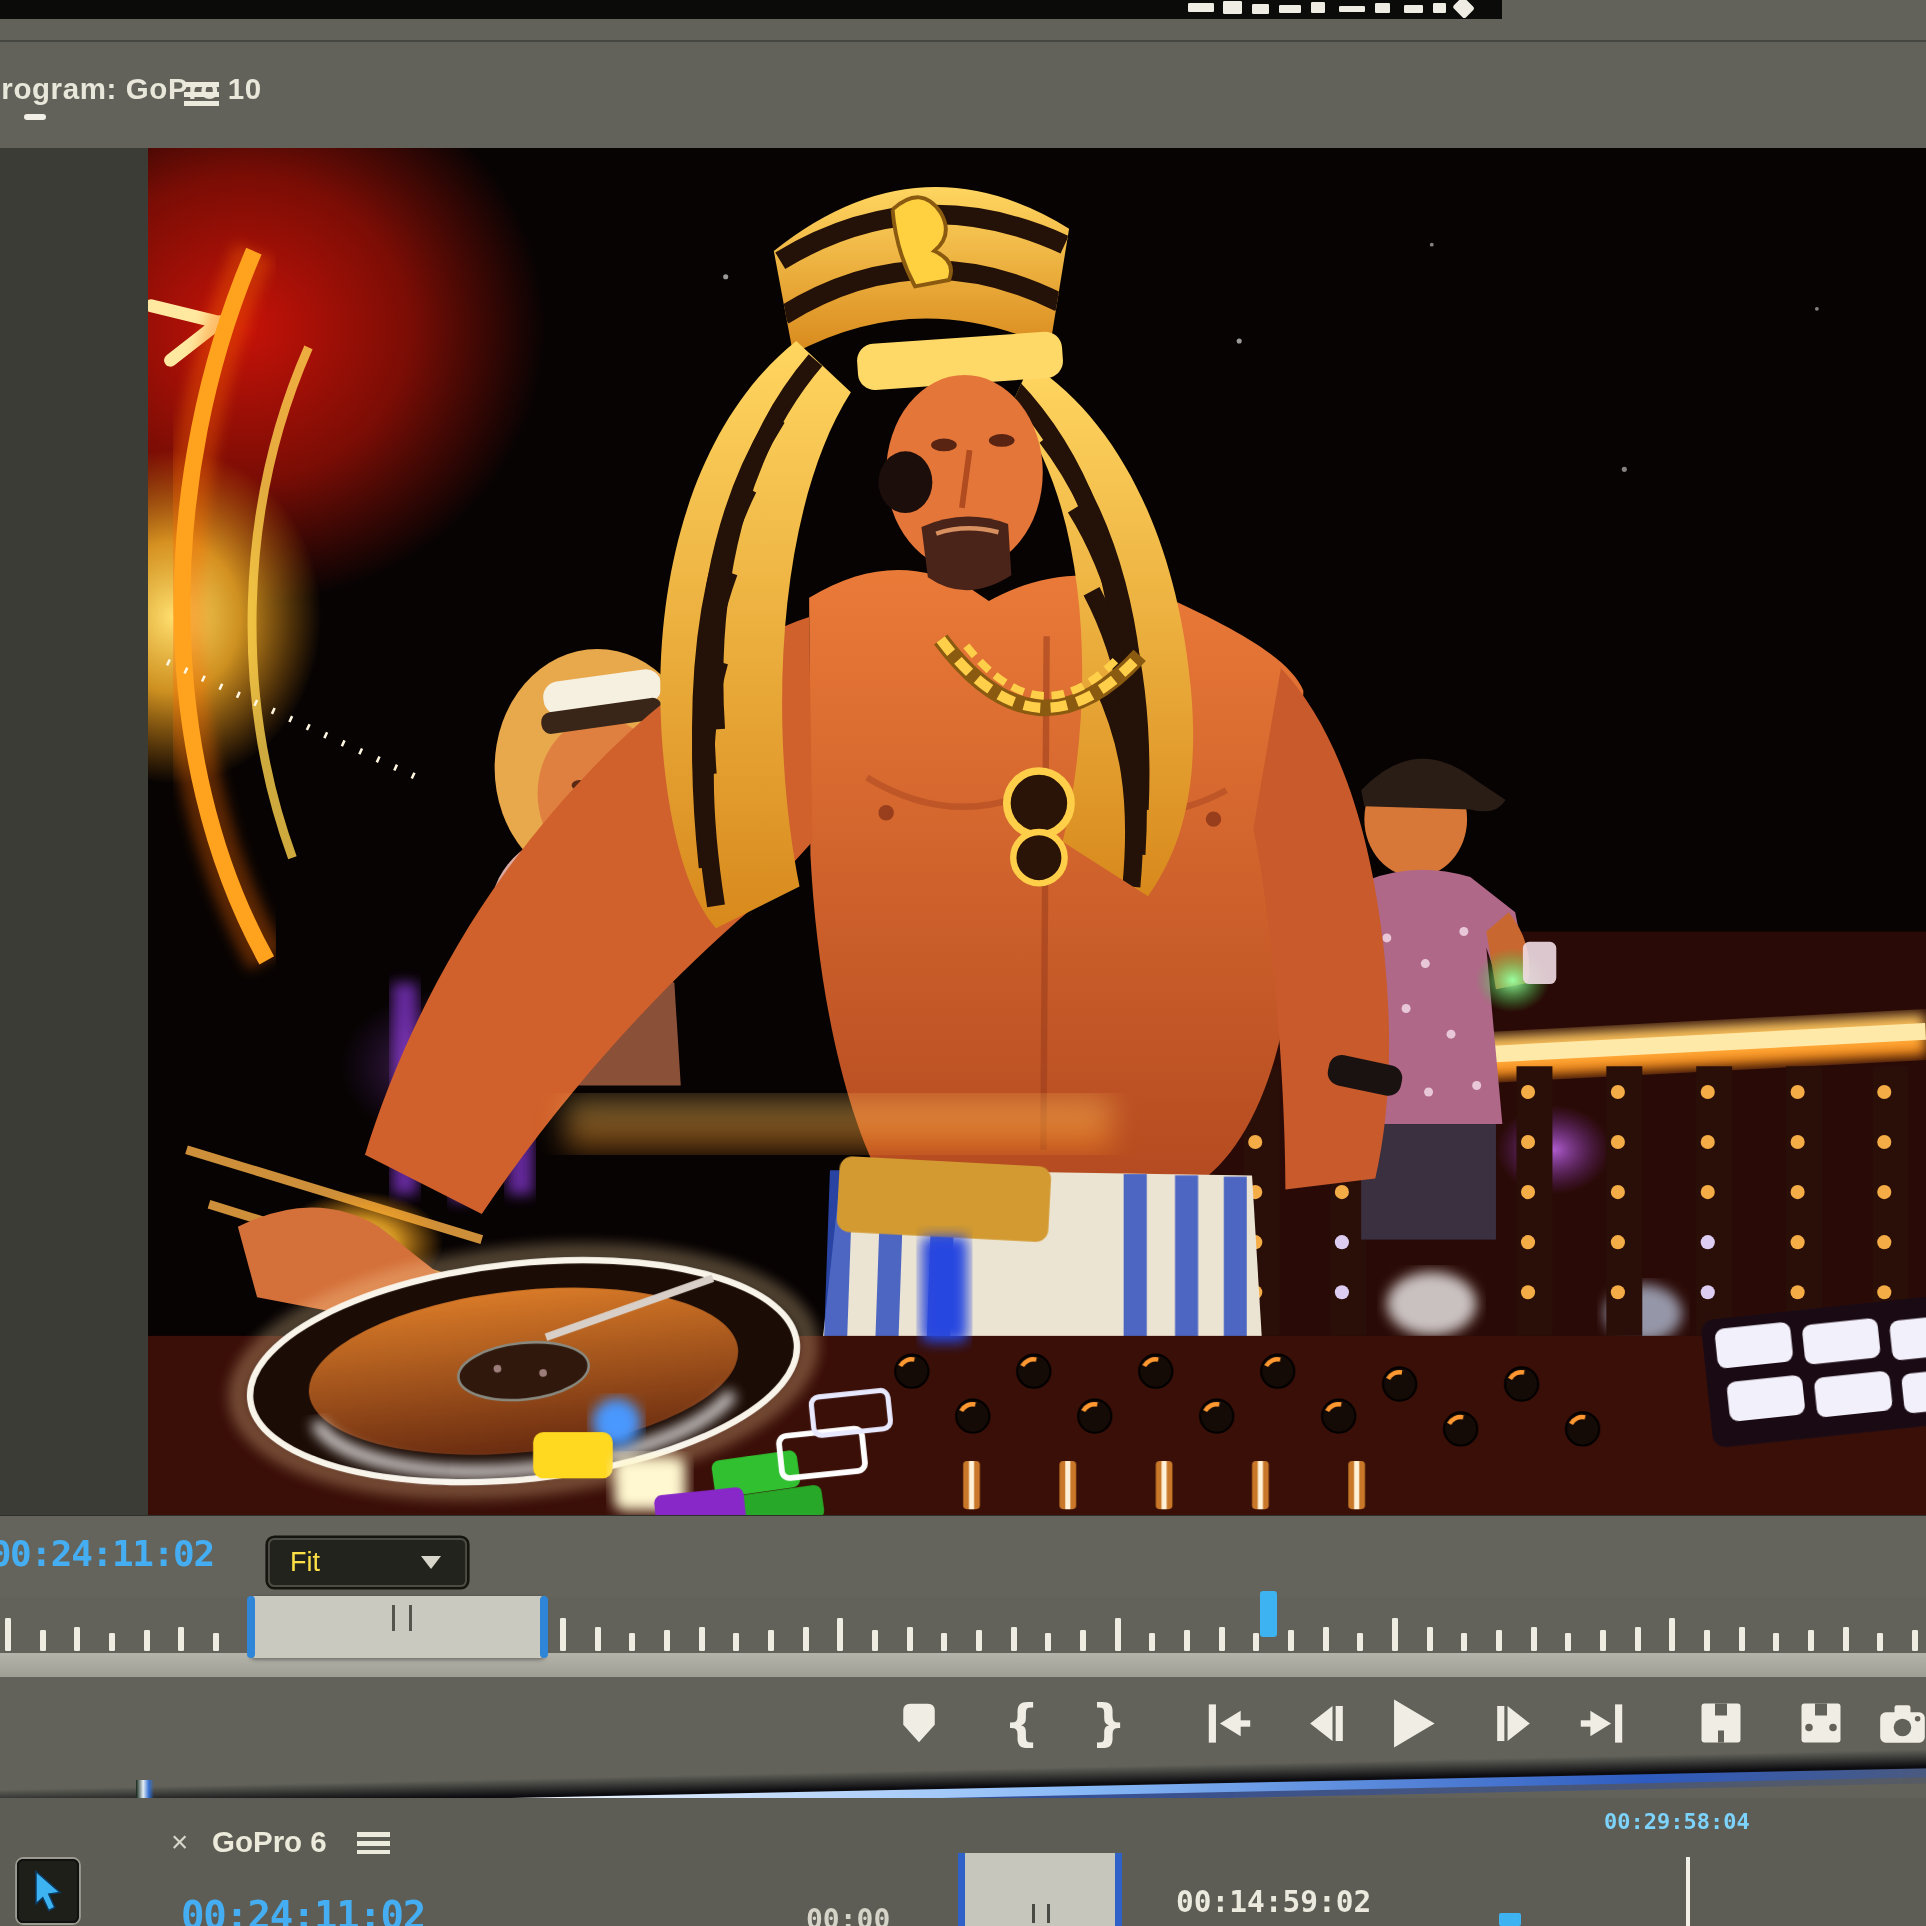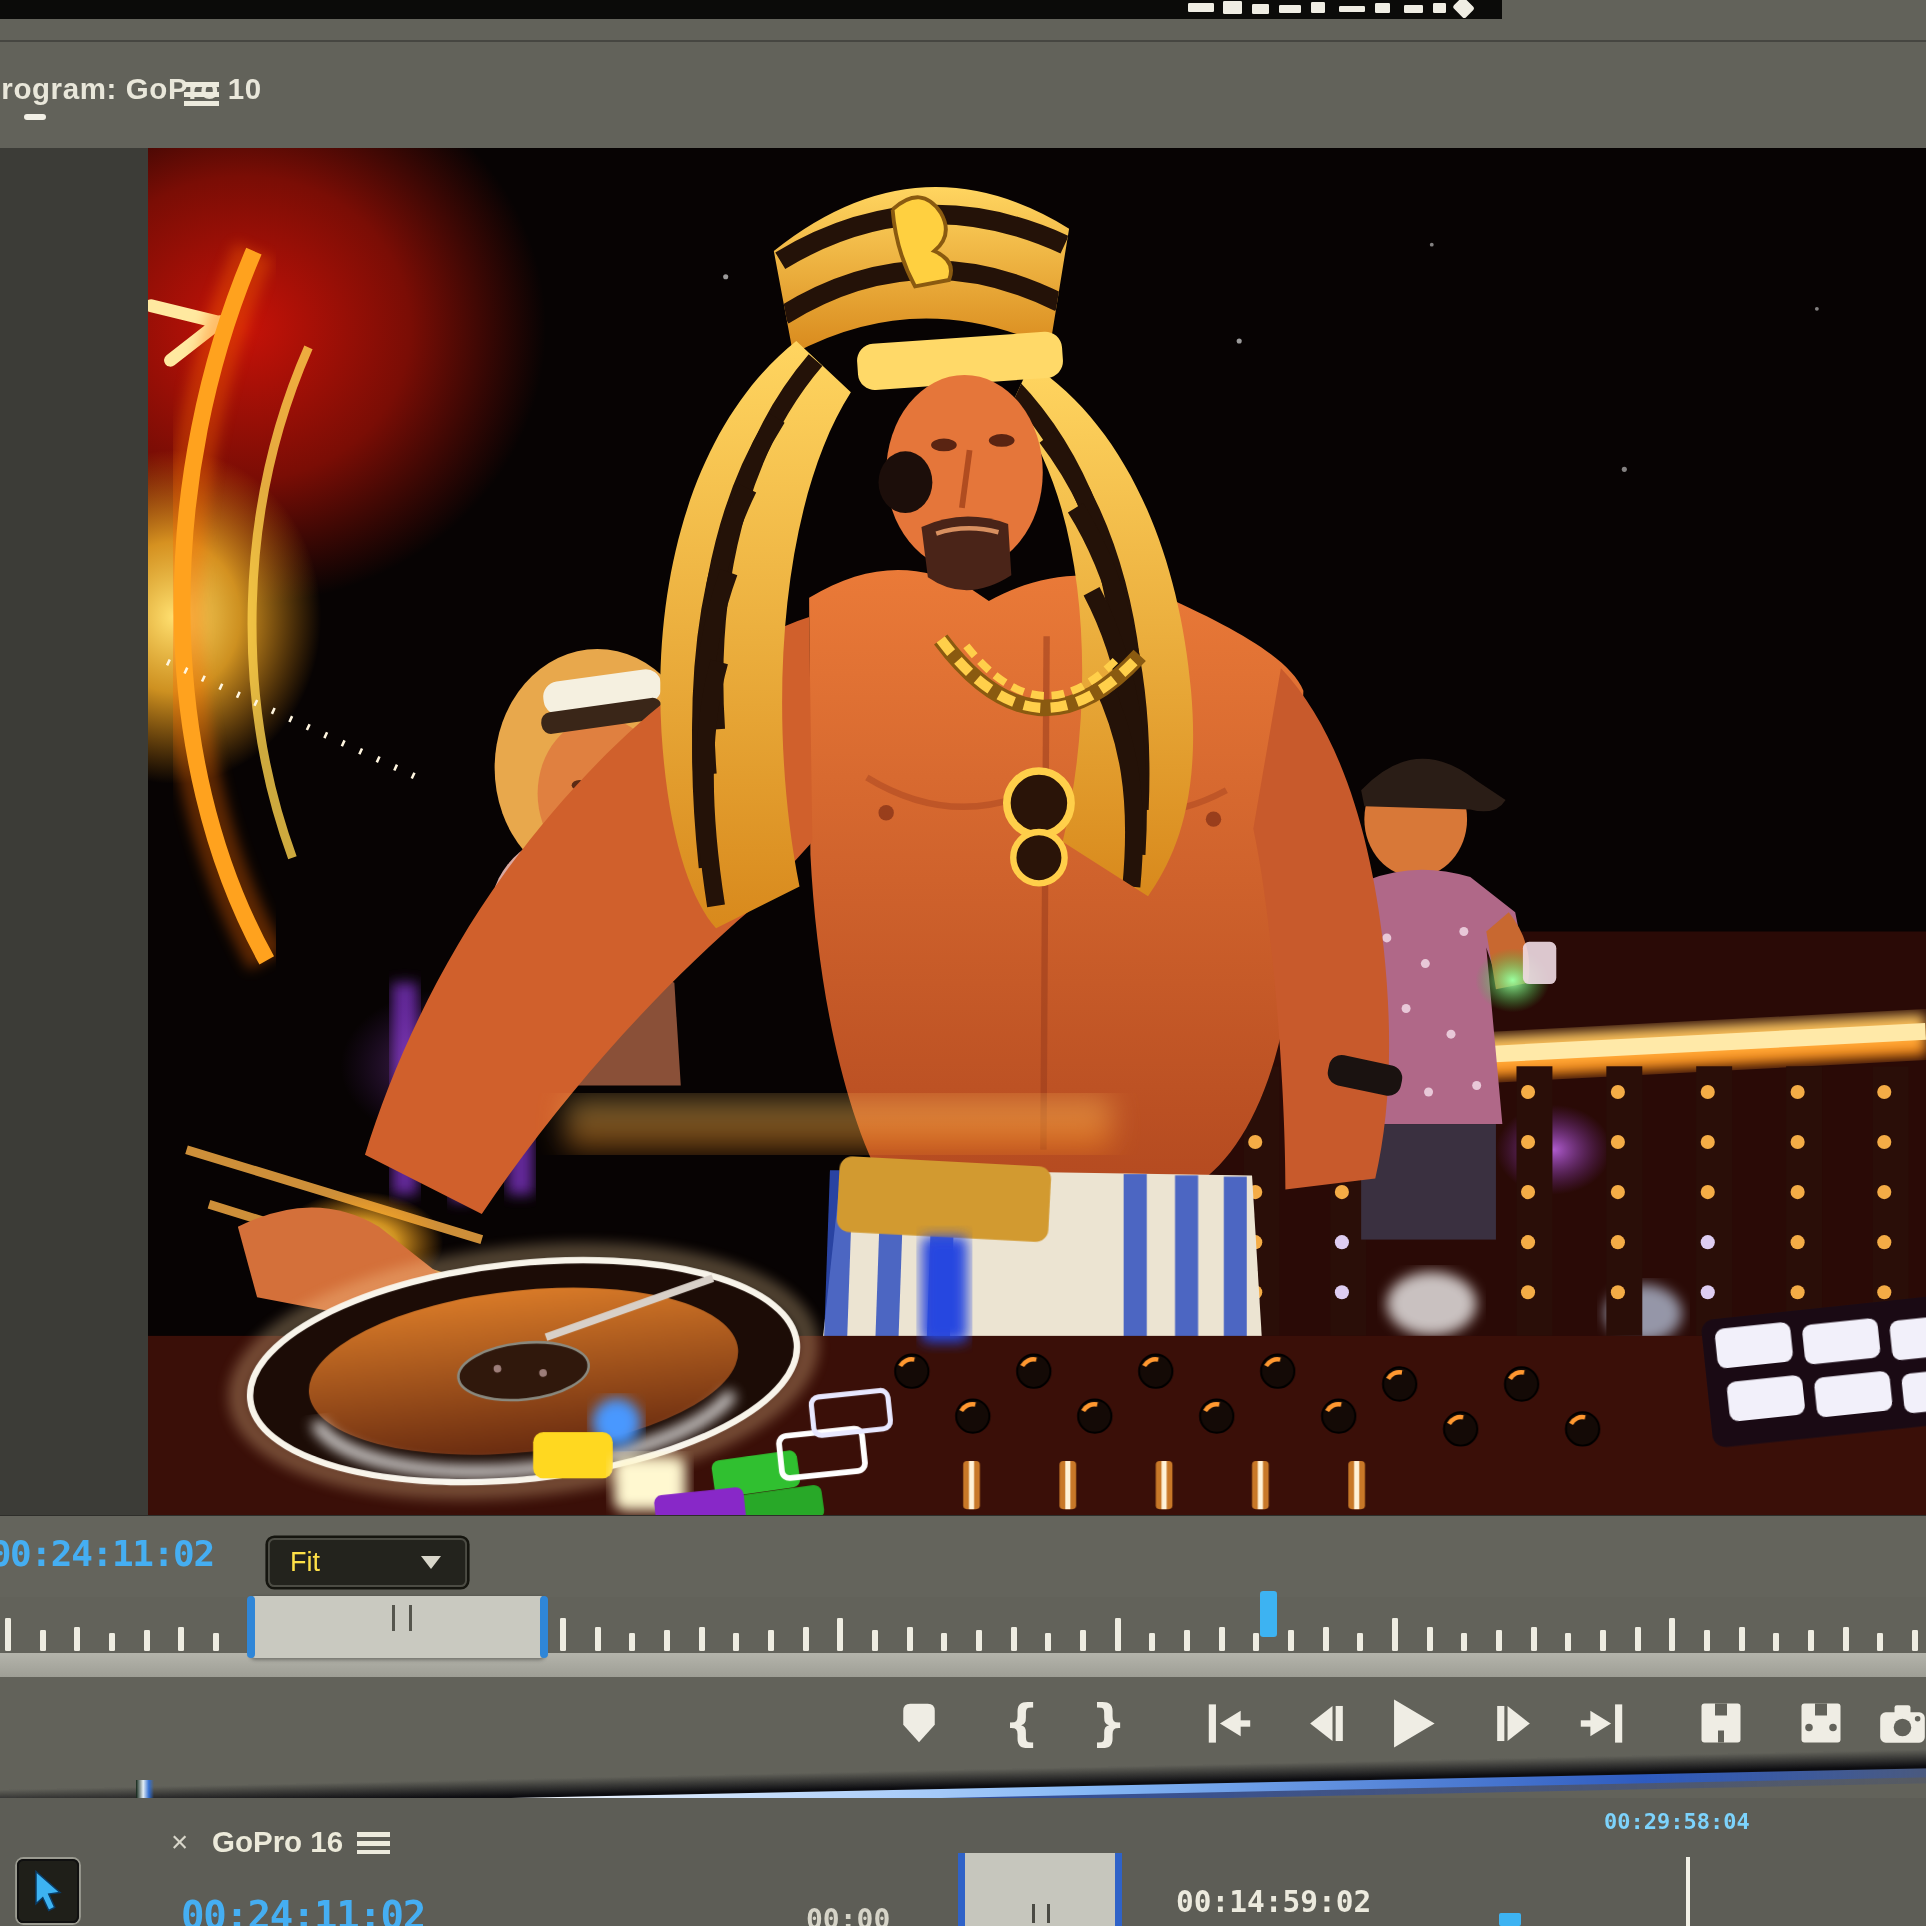--- a/index.html
+++ b/index.html
@@ -558,21 +558,21 @@
   </div>
   <div class="abs vglare"></div>
 
   <div class="abs tl-panel"></div>
   <div class="abs toolbox">
     <svg width="40" height="42" viewBox="0 0 48 56">
       <path d="M8 2 L40 30 L25 32 L33 50 L25 54 L17 37 L8 45 Z" fill="#3db3f2" stroke="#0a3c66" stroke-width="2"></path>
     </svg>
   </div>
   <div class="abs tl-close">×</div>
-  <div class="abs tl-tab">GoPro 16</div>
+  <div class="abs tl-tab">GoPro 6</div>
   <div class="abs hamburger2"></div>
   <div class="abs tc tc-tl">00:24:11:02</div>
   <div class="abs tc tl-zero">00:00</div>
   <div class="abs work-handle"></div>
   <div class="abs wgrip"></div>
   <div class="abs tc tc-mid">00:14:59:02</div>
   <div class="abs tc tc-right">00:29:58:04</div>
   <div class="abs tl-playhead"></div>
   <div class="abs tl-marker"></div>
 </div>

